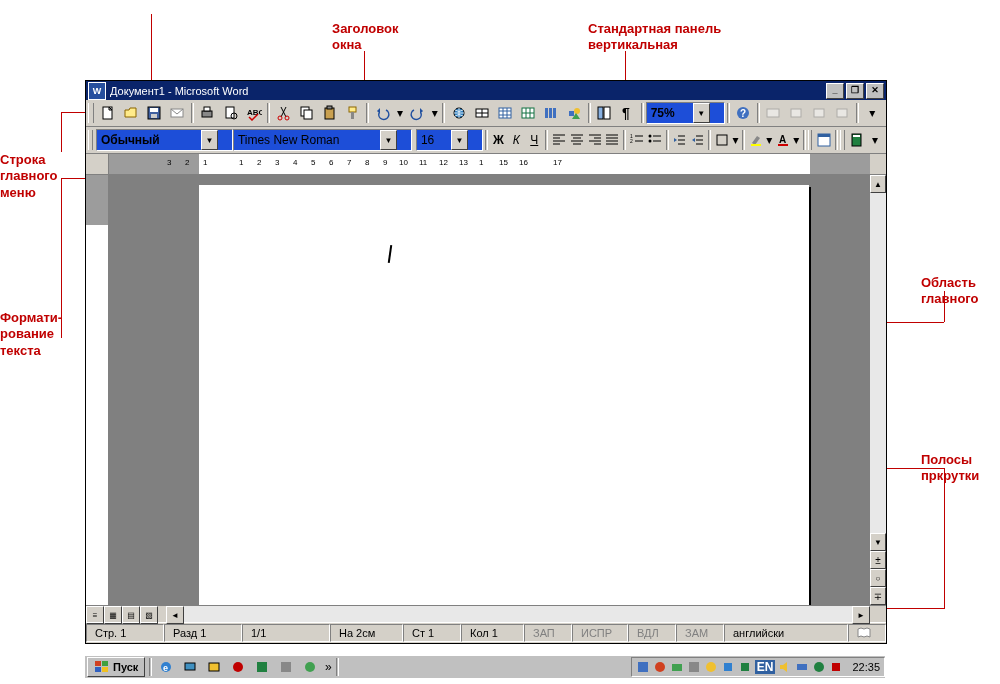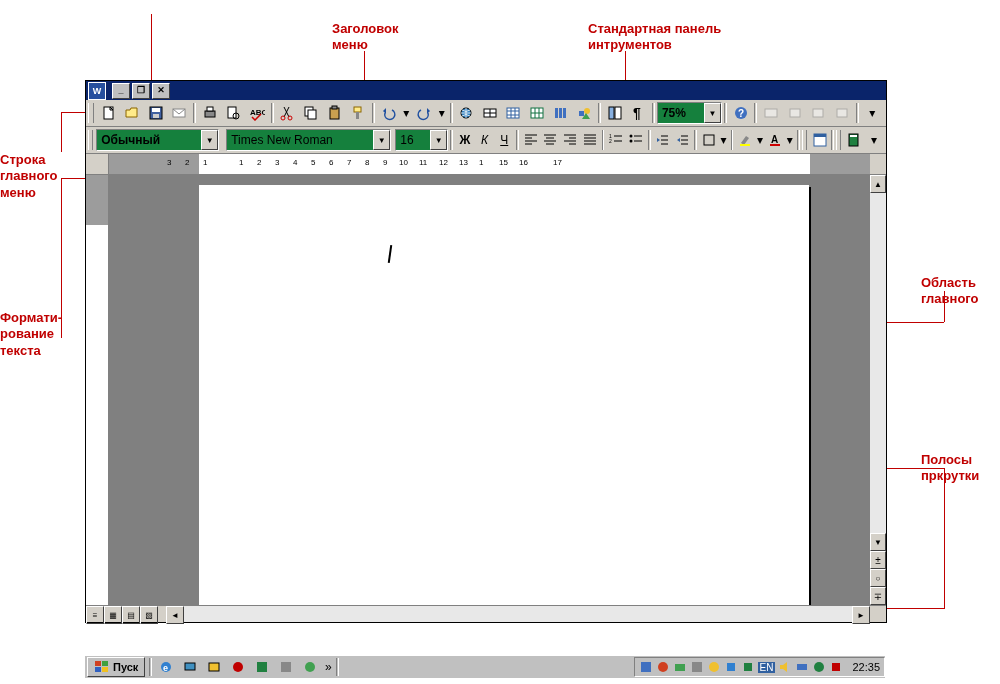--- a/index.html
+++ b/index.html
@@ -11,21 +11,21 @@
   .titlebar .title{flex:1;font-weight:normal;}
   .titlebar .winbtn{width:16px;height:14px;background:#c0c0c0;border:1px solid #fff;border-right-color:#404040;border-bottom-color:#404040;margin-left:2px;display:flex;align-items:center;justify-content:center;font-size:9px;line-height:1;color:#000;font-family:Arial;font-weight:bold;}
   .menubar{height:20px;background:#d4d0c8;display:flex;align-items:center;padding:0 2px;border-bottom:1px solid #808080;}
   .menubar .grip{width:4px;height:16px;border-left:1px solid #fff;border-right:1px solid #808080;margin-right:3px;}
   .menu-item{padding:2px 7px;font-size:12px;cursor:default;}
   .menu-item u{text-decoration:underline;}
   .toolbar{height:26px;background:#d4d0c8;display:flex;align-items:center;padding:0 2px;border-bottom:1px solid #808080;}
   .toolbar .grip{width:4px;height:20px;border-left:1px solid #fff;border-right:1px solid #808080;margin-right:3px;}
   .tbtn{width:22px;height:22px;border:1px solid transparent;display:flex;align-items:center;justify-content:center;font-size:12px;cursor:default;}
   .sep{width:1px;height:20px;border-left:1px solid #808080;border-right:1px solid #fff;margin:0 2px;}
-  .combo{height:20px;background:#15803d;border:1px solid #808080;border-right-color:#fff;border-bottom-color:#fff;display:flex;align-items:center;padding:0 0 0 4px;font-size:12px;}
+  .combo{height:20px;background:#1d4ed8;border:1px solid #808080;border-right-color:#fff;border-bottom-color:#fff;display:flex;align-items:center;padding:0 14px 0 4px;font-size:12px;}
   .combo input{border:none;outline:none;font-size:12px;font-family:inherit;padding:0;background:transparent;}
   .combo .dd{width:15px;height:18px;background:#d4d0c8;border:1px solid #fff;border-right-color:#404040;border-bottom-color:#404040;display:flex;align-items:center;justify-content:center;font-size:8px;margin-left:2px;}
   .workarea{display:flex;height:430px;position:relative;}
   .vruler{width:22px;background:#d4d0c8;border-right:1px solid #808080;}
   .hruler-row{height:20px;background:#d4d0c8;border-bottom:1px solid #808080;display:flex;}
   .hruler-corner{width:22px;height:20px;background:#d4d0c8;border-right:1px solid #808080;}
   .hruler{flex:1;background:#fff;position:relative;font-size:8px;overflow:hidden;}
   .hruler .margin{position:absolute;top:0;height:100%;background:#9c9c9c;}
   .docarea{flex:1;background:#808080;overflow:hidden;position:relative;}
   .page{position:absolute;left:90px;top:10px;width:610px;height:600px;background:#fff;box-shadow:2px 2px 0 #000;}
@@ -49,23 +49,23 @@
   .vruler-inner{position:relative;width:100%;height:100%;background:#fff;}
   .vruler-inner .vmrg{position:absolute;left:0;right:0;background:#9c9c9c;}
   .line{position:absolute;background:#c00000;}
 </style>
 </head>
 <body>
 
 <div class="stage">
 
   <div class="callout" style="left:332px;top:21px;">Заголовок
-меню</div>
+окна</div>
   <div class="callout" style="left:588px;top:21px;">Стандартная панель
-интрументов</div>
+вертикальная</div>
   <div class="callout" style="left:0px;top:310px;">Формати-
 рование
 текста</div>
   <div class="callout" style="left:0px;top:152px;">Строка
 главного
 меню</div>
   <div class="callout" style="left:921px;top:275px;">Область
 главного</div>
   <div class="callout" style="left:921px;top:452px;">Полосы
 пркрутки</div>
@@ -82,20 +82,21 @@
   <div class="line" style="left:686px;top:322px;width:258px;height:1px;"></div>
   <div class="line" style="left:944px;top:291px;width:1px;height:31px;"></div>
   <div class="line" style="left:944px;top:468px;width:1px;height:140px;"></div>
   <div class="line" style="left:880px;top:468px;width:65px;height:1px;"></div>
   <div class="line" style="left:867px;top:608px;width:78px;height:1px;"></div>
 
   <div class="app">
 
     <div class="titlebar">
       <div class="appicon">W</div>
+      <div class="title">Документ1 - Microsoft Word</div>
       <div class="winbtn">_</div>
       <div class="winbtn">❐</div>
       <div class="winbtn">✕</div>
     </div>
 
 
     <div class="toolbar">
       <div class="grip"></div>
       <div class="tbtn">
           <svg width="16" height="16">
@@ -274,21 +275,21 @@
       <div class="sep"></div>
       <div class="tbtn">▾</div>
     </div>
 
     <div class="toolbar">
       <div class="grip"></div>
       <div class="combo" style="width:118px">
         <input style="width: 98px; font-weight: bold;" value="Обычный">
         <div class="dd">▼</div>
       </div>
-      <div class="combo" style="width:160px;margin-left:7px">
+      <div class="combo" style="width:160px;margin-left:0">
         <input style="width: 140px;" value="Times New Roman">
         <div class="dd">▼</div>
       </div>
       <div class="combo" style="width:48px;margin-left:4px">
         <input style="width: 28px;" value="16">
         <div class="dd">▼</div>
       </div>
       <div class="sep"></div>
       <div class="tbtn">
           <b>Ж</b>
@@ -465,20 +466,38 @@
         <div class="vbtn">▦</div>
         <div class="vbtn">▤</div>
         <div class="vbtn">▧</div>
       </div>
       <div class="scrbtn" style="width:16px">◄</div>
       <div class="scrtrack" style="flex:1"></div>
       <div class="scrbtn" style="width:16px">►</div>
       <div style="width:16px;background:#d4d0c8"></div>
     </div>
 
+    <div class="statusbar">
+      <div class="stat-cell" style="width:60px">Стр. 1</div>
+      <div class="stat-cell" style="width:60px">Разд 1</div>
+      <div class="stat-cell" style="width:70px">1/1</div>
+      <div class="stat-cell" style="width:55px">На 2см</div>
+      <div class="stat-cell" style="width:40px">Ст 1</div>
+      <div class="stat-cell" style="width:45px">Кол 1</div>
+      <div class="stat-cell stat-dim" style="width:30px">ЗАП</div>
+      <div class="stat-cell stat-dim" style="width:38px">ИСПР</div>
+      <div class="stat-cell stat-dim" style="width:30px">ВДЛ</div>
+      <div class="stat-cell stat-dim" style="width:30px">ЗАМ</div>
+      <div class="stat-cell" style="flex:1">английски</div>
+      <div class="stat-cell" style="width:20px">
+          <svg width="14" height="12">
+            <path d="M1 2 Q4 0 7 2 Q10 0 13 2 L13 10 Q10 8 7 10 Q4 8 1 10 Z" fill="#fff" stroke="#888"></path>
+          </svg>
+        </div>
+    </div>
 
   </div>
 
   <div class="taskbar">
     <div class="startbtn">
       <svg width="16" height="14" style="margin-right:3px">
           <rect x="1" y="1" width="6" height="5" fill="#d04020"></rect>
           <rect x="8" y="1" width="6" height="5" fill="#40a040"></rect>
           <rect x="1" y="7" width="6" height="5" fill="#3060c0"></rect>
           <rect x="8" y="7" width="6" height="5" fill="#f0c020"></rect>
@@ -554,21 +573,21 @@
       <span class="tray-icon">
           <svg width="14" height="14">
             <rect x="3" y="3" width="8" height="8" fill="#3080d0"></rect>
           </svg>
         </span>
       <span class="tray-icon">
           <svg width="14" height="14">
             <rect x="3" y="3" width="8" height="8" fill="#208040"></rect>
           </svg>
         </span>
-      <span style="background:#3060a0;color:#fff;padding:0 2px;font-size:10px;font-weight:normal">EN</span>
+      <span style="background:#3060a0;color:#fff;padding:0 2px;font-size:12px;font-weight:bold">EN</span>
       <span class="tray-icon">
           <svg width="14" height="14">
             <path d="M2 5 L5 5 L9 2 L9 12 L5 9 L2 9 Z" fill="#f0c030"></path>
           </svg>
         </span>
       <span class="tray-icon">
           <svg width="14" height="14">
             <rect x="2" y="4" width="10" height="6" fill="#4070c0"></rect>
           </svg>
         </span>

